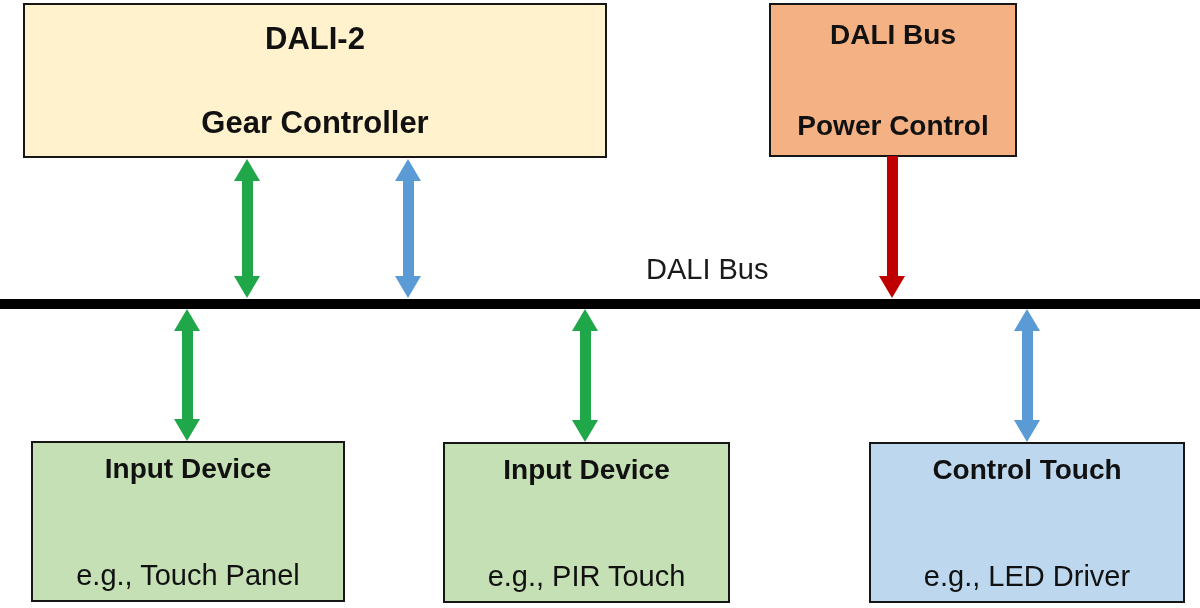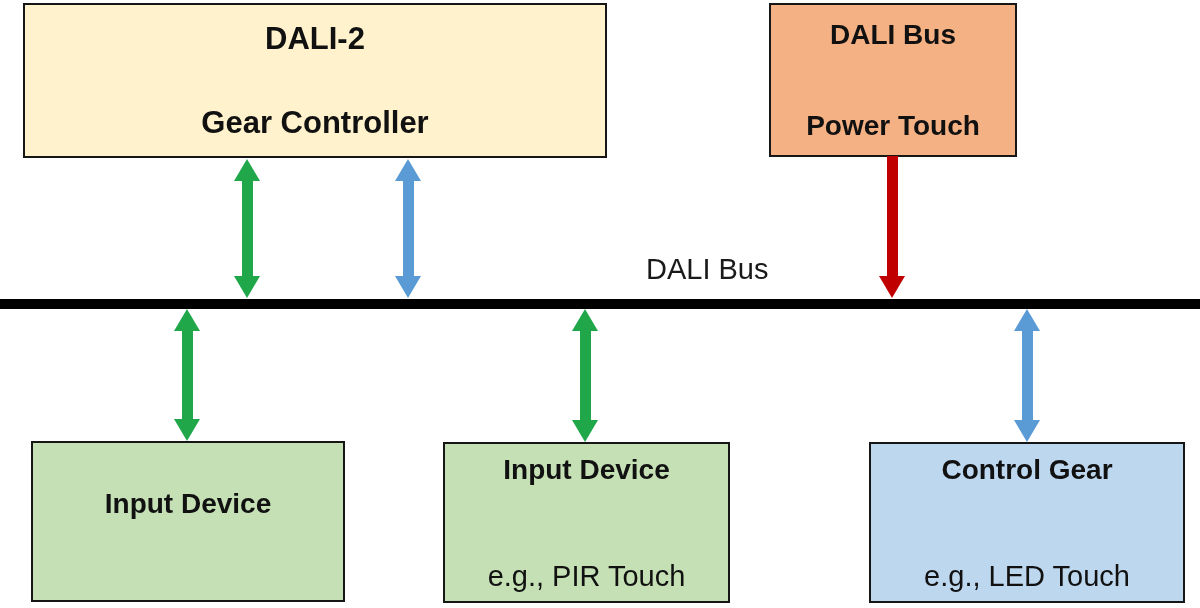--- a/index.html
+++ b/index.html
@@ -66,21 +66,21 @@
 
 <div class="canvas">
 
   <div class="node node-main">
     <div class="t-big">DALI-2</div>
     <div class="t-big">Gear Controller</div>
   </div>
 
   <div class="node node-power">
     <div class="t-power">DALI Bus</div>
-    <div class="t-power">Power Touch</div>
+    <div class="t-power">Power Control</div>
   </div>
 
   <div class="bus"></div>
   <div class="bus-label">DALI Bus</div>
 
   <div class="arrow green a-ctrl-green">
     <span class="head-up"></span>
     <span class="shaft"></span>
     <span class="head-down"></span>
   </div>
@@ -109,25 +109,26 @@
   </div>
 
   <div class="arrow blue a-gear-blue">
     <span class="head-up"></span>
     <span class="shaft"></span>
     <span class="head-down"></span>
   </div>
 
   <div class="node node-input1">
     <div class="t-title">Input Device</div>
+    <div class="t-sub">e.g., Touch Panel</div>
   </div>
 
   <div class="node node-input2">
     <div class="t-title">Input Device</div>
     <div class="t-sub">e.g., PIR Touch</div>
   </div>
 
   <div class="node node-gear">
-    <div class="t-title">Control Gear</div>
-    <div class="t-sub">e.g., LED Touch</div>
+    <div class="t-title">Control Touch</div>
+    <div class="t-sub">e.g., LED Driver</div>
   </div>
 
 </div>
 
 </body></html>

